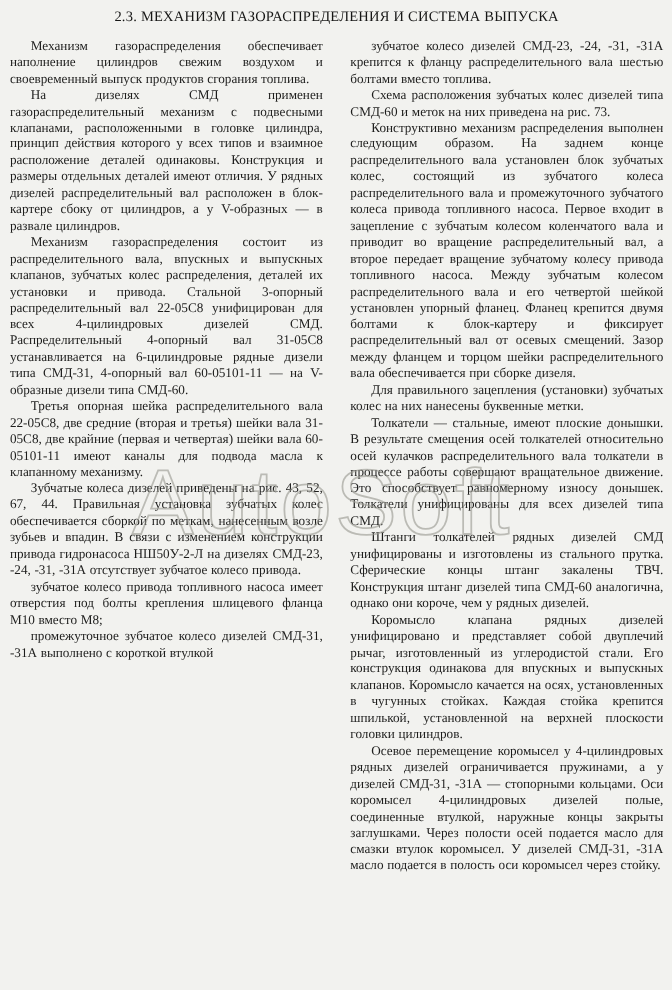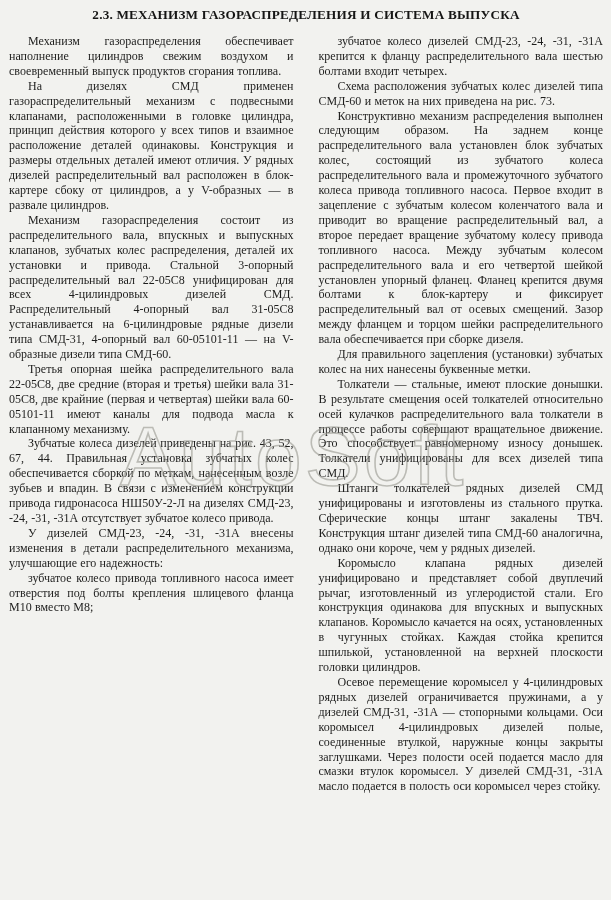--- a/index.html
+++ b/index.html
@@ -14,21 +14,21 @@
     position: relative;
     font-family: "Liberation Serif", serif;
     color: #1d1d1c;
   }
   .page {
     position: relative;
     padding: 7px 8px 0 9px;
   }
   .doc-title {
     text-align: center;
-    font-weight: bold;
+    font-weight: normal;
     font-size: 13.2px;
     letter-spacing: 0.2px;
     margin: 0 0 11px 0;
     color: #161615;
   }
   .columns {
     display: flex;
     gap: 25px;
   }
   .col {
@@ -62,25 +62,25 @@
 <div class="page">
   <h1 class="doc-title">2.3. МЕХАНИЗМ ГАЗОРАСПРЕДЕЛЕНИЯ И СИСТЕМА ВЫПУСКА</h1>
 
   <div class="columns">
     <div class="col">
       <p>Механизм газораспределения обеспечивает наполнение цилиндров свежим воздухом и своевременный выпуск продуктов сгорания топлива.</p>
       <p>На дизелях СМД применен газораспределительный механизм с подвесными клапанами, расположенными в головке цилиндра, принцип действия которого у всех типов и взаимное расположение деталей одинаковы. Конструкция и размеры отдельных деталей имеют отличия. У рядных дизелей распределительный вал расположен в блок-картере сбоку от цилиндров, а у V-образных — в развале цилиндров.</p>
       <p>Механизм газораспределения состоит из распределительного вала, впускных и выпускных клапанов, зубчатых колес распределения, деталей их установки и привода. Стальной 3-опорный распределительный вал 22-05С8 унифицирован для всех 4-цилиндровых дизелей СМД. Распределительный 4-опорный вал 31-05С8 устанавливается на 6-цилиндровые рядные дизели типа СМД-31, 4-опорный вал 60-05101-11 — на V-образные дизели типа СМД-60.</p>
       <p>Третья опорная шейка распределительного вала 22-05С8, две средние (вторая и третья) шейки вала 31-05С8, две крайние (первая и четвертая) шейки вала 60-05101-11 имеют каналы для подвода масла к клапанному механизму.</p>
       <p>Зубчатые колеса дизелей приведены на рис. 43, 52, 67, 44. Правильная установка зубчатых колес обеспечивается сборкой по меткам, нанесенным возле зубьев и впадин. В связи с изменением конструкции привода гидронасоса НШ50У-2-Л на дизелях СМД-23, -24, -31, -31А отсутствует зубчатое колесо привода.</p>
-      <p>У дизелей СМД-23, -24, -31, -31А внесены изменения в детали распределительного механизма, улучшающие его надежность:</p>
       <p>зубчатое колесо привода топливного насоса имеет отверстия под болты крепления шлицевого фланца М10 вместо М8;</p>
+      <p>промежуточное зубчатое колесо дизелей СМД-31, -31А выполнено с короткой втулкой</p>
     </div>
     <div class="col">
-      <p>зубчатое колесо дизелей СМД-23, -24, -31, -31А крепится к фланцу распределительного вала шестью болтами входит четырех.</p>
+      <p>зубчатое колесо дизелей СМД-23, -24, -31, -31А крепится к фланцу распределительного вала шестью болтами вместо топлива.</p>
       <p>Схема расположения зубчатых колес дизелей типа СМД-60 и меток на них приведена на рис. 73.</p>
       <p>Конструктивно механизм распределения выполнен следующим образом. На заднем конце распределительного вала установлен блок зубчатых колес, состоящий из зубчатого колеса распределительного вала и промежуточного зубчатого колеса привода топливного насоса. Первое входит в зацепление с зубчатым колесом коленчатого вала и приводит во вращение распределительный вал, а второе передает вращение зубчатому колесу привода топливного насоса. Между зубчатым колесом распределительного вала и его четвертой шейкой установлен упорный фланец. Фланец крепится двумя болтами к блок-картеру и фиксирует распределительный вал от осевых смещений. Зазор между фланцем и торцом шейки распределительного вала обеспечивается при сборке дизеля.</p>
       <p>Для правильного зацепления (установки) зубчатых колес на них нанесены буквенные метки.</p>
       <p>Толкатели — стальные, имеют плоские донышки. В результате смещения осей толкателей относительно осей кулачков распределительного вала толкатели в процессе работы совершают вращательное движение. Это способствует равномерному износу донышек. Толкатели унифицированы для всех дизелей типа СМД.</p>
       <p>Штанги толкателей рядных дизелей СМД унифицированы и изготовлены из стального прутка. Сферические концы штанг закалены ТВЧ. Конструкция штанг дизелей типа СМД-60 аналогична, однако они короче, чем у рядных дизелей.</p>
       <p>Коромысло клапана рядных дизелей унифицировано и представляет собой двуплечий рычаг, изготовленный из углеродистой стали. Его конструкция одинакова для впускных и выпускных клапанов. Коромысло качается на осях, установленных в чугунных стойках. Каждая стойка крепится шпилькой, установленной на верхней плоскости головки цилиндров.</p>
       <p>Осевое перемещение коромысел у 4-цилиндровых рядных дизелей ограничивается пружинами, а у дизелей СМД-31, -31А — стопорными кольцами. Оси коромысел 4-цилиндровых дизелей полые, соединенные втулкой, наружные концы закрыты заглушками. Через полости осей подается масло для смазки втулок коромысел. У дизелей СМД-31, -31А масло подается в полость оси коромысел через стойку.</p>
     </div>
   </div>
 

